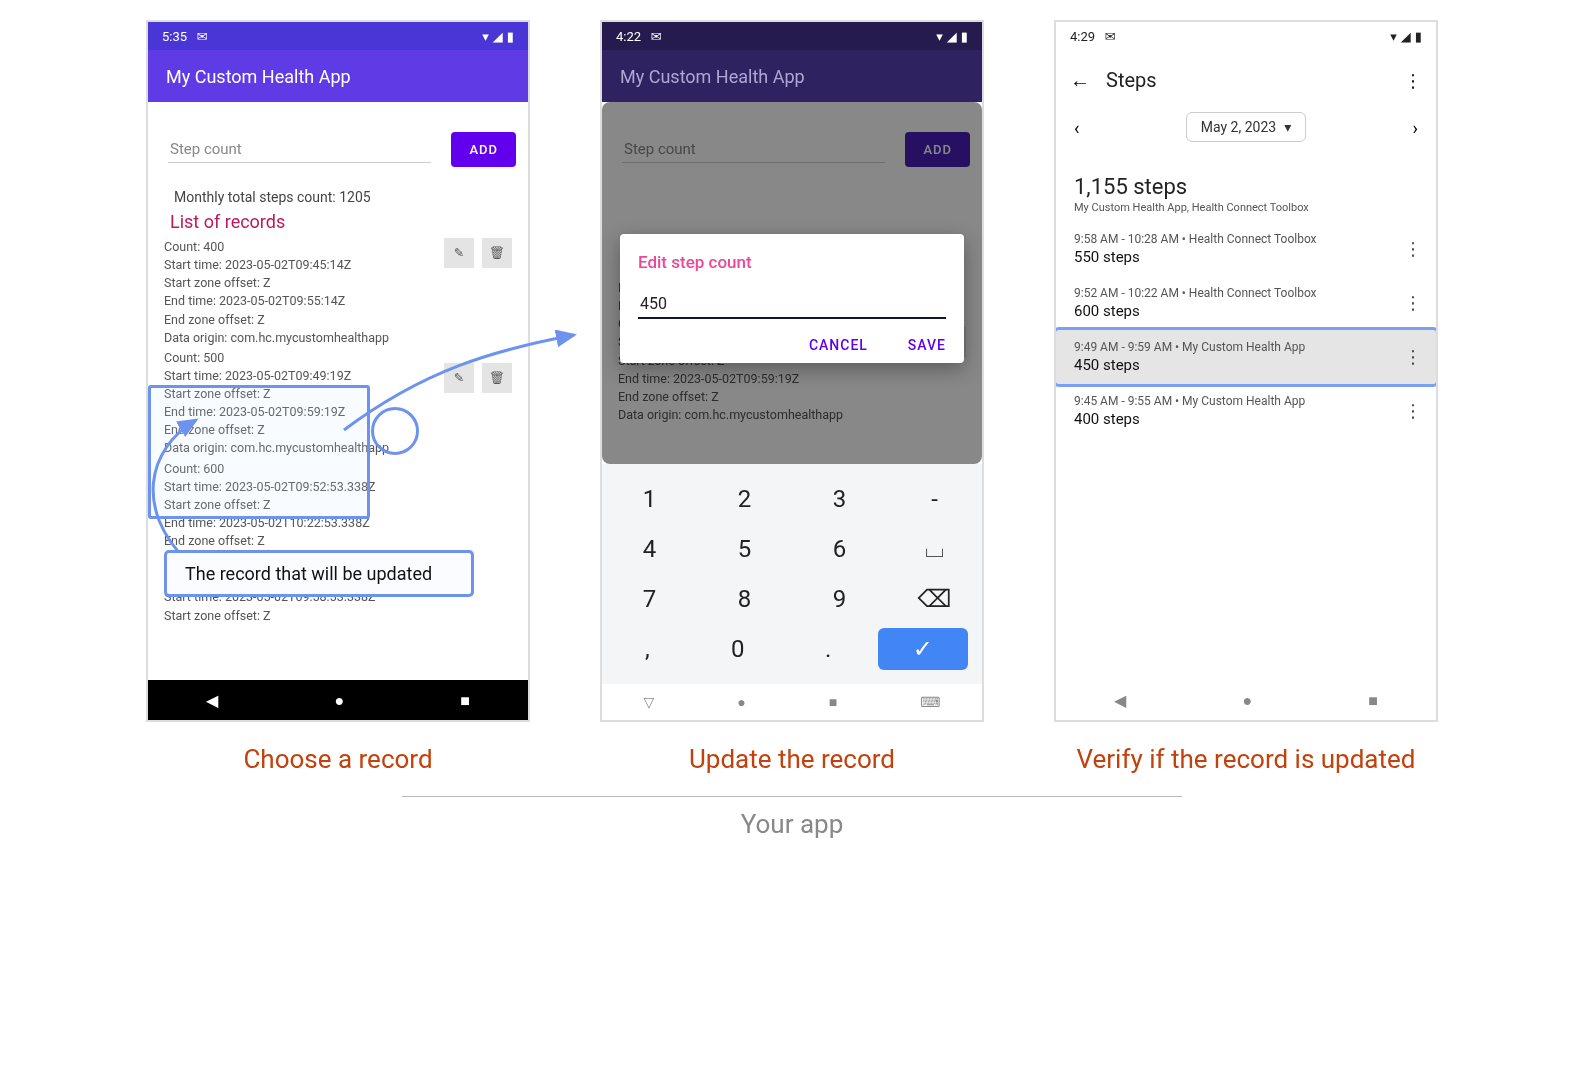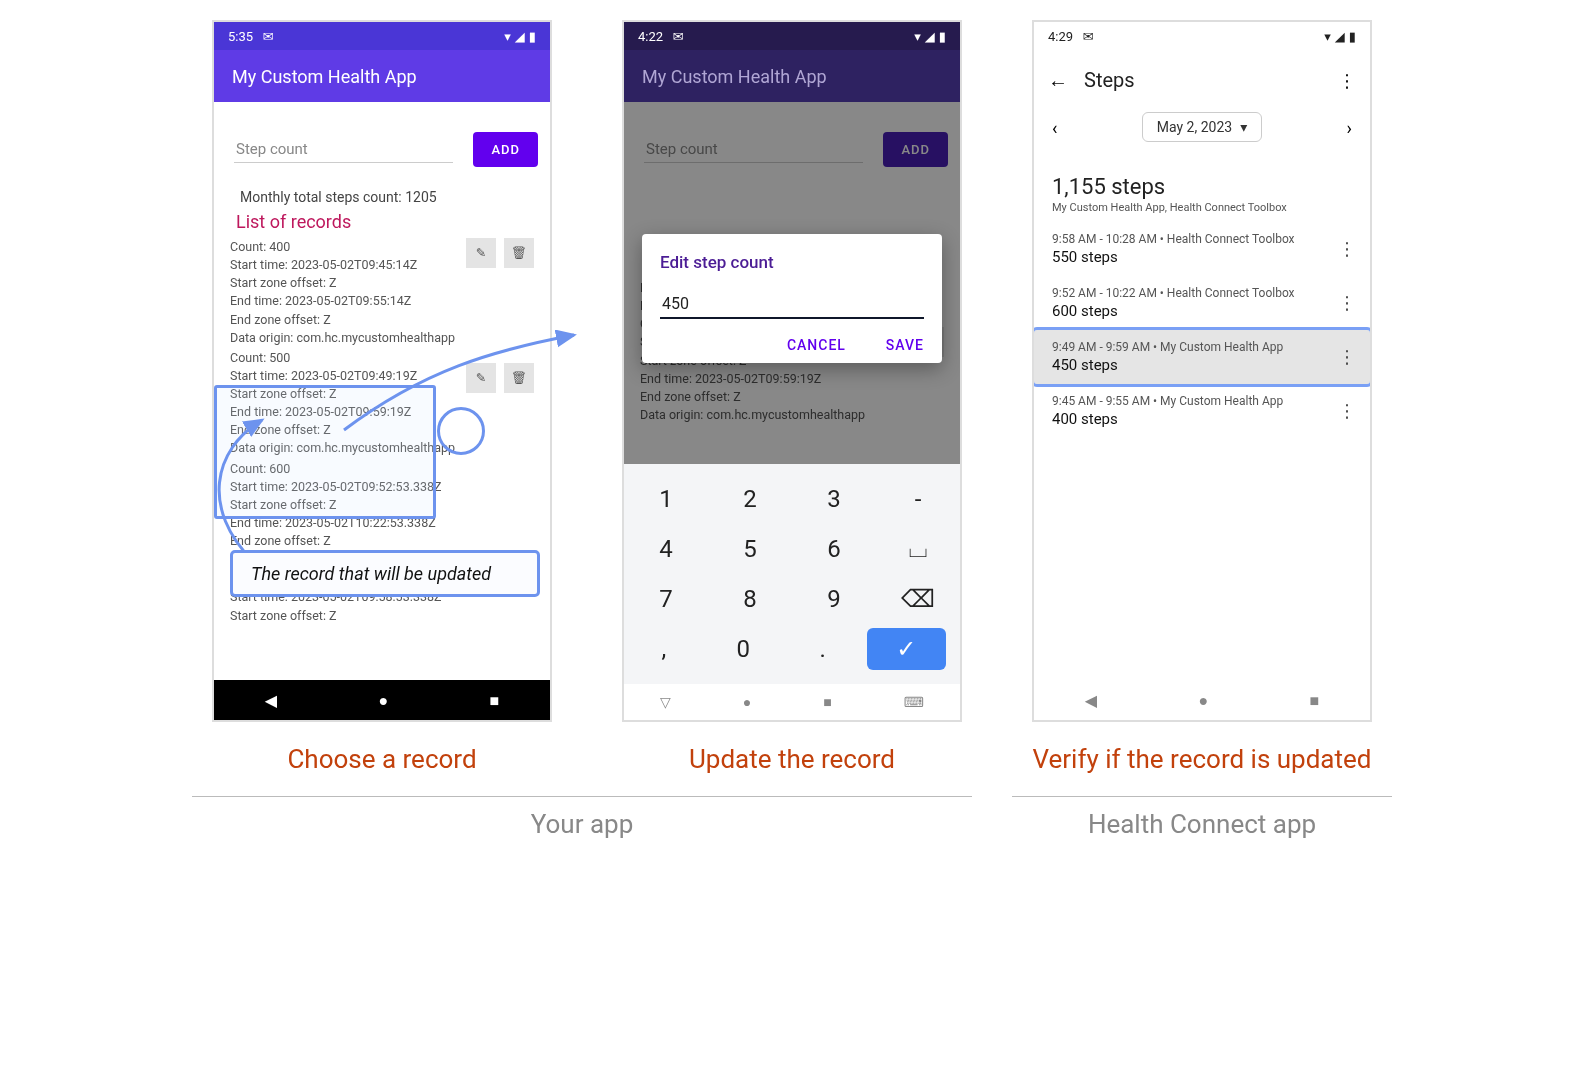--- a/index.html
+++ b/index.html
@@ -1,46 +1,46 @@
 <!DOCTYPE html>
 <html><head>
 <meta charset="utf-8">
 <style>
   * { box-sizing: border-box; margin: 0; padding: 0; font-family: Roboto, Arial, sans-serif; }
   body { background: #fff; width: 1584px; height: 1087px; }
   .stage { display: flex; gap: 70px; padding: 20px 60px 0 60px; justify-content: center; }
   .col { display: flex; flex-direction: column; align-items: center; position: relative; }
-  .phone { width: 340px; height: 702px; border: 2px solid #ddd; background: #fff; position: relative; overflow: hidden; display:flex; flex-direction:column; }
+  .phone { width: 384px; height: 702px; border: 2px solid #ddd; background: #fff; position: relative; overflow: hidden; display:flex; flex-direction:column; }
   .status-bar { height: 28px; color: #fff; display: flex; align-items: center; justify-content: space-between; padding: 0 14px; font-size: 13px; }
   .status-bar.purple { background: #4a36d6; }
   .status-bar.darkpurple { background: #261b4e; }
   .status-bar.white { background: #fff; color: #222; }
   .status-icons { display: flex; gap: 4px; align-items: center; }
   .app-bar { height: 52px; color: #fff; display: flex; align-items: center; padding: 0 18px; font-size: 18px; font-weight: 400; }
   .app-bar.purple { background: #5f3be6; }
   .app-bar.darkpurple { background: #2e2261; color:#b0a6d4; }
-  .content { flex: 1; background: #fff; padding: 0 12px; overflow: hidden; position: relative; }
+  .content { flex: 1; background: #fff; padding: 0 12px; overflow: hidden; position: relative; border-radius: 8px; }
   .dim .content::before { content:""; position:absolute; inset:0; background:#0007; z-index:5;}
   .input-row { display:flex; align-items:center; gap:20px; margin-top: 30px; }
   .underlined-input { flex:1; color:#888; border-bottom:1px solid #ccc; font-size:15px; padding: 4px 2px; margin-left:8px;}
   .add-btn { background:#6200ee; color:#fff; font-size:13px; font-weight:500; letter-spacing:1px; border:none; padding: 10px 18px; border-radius:4px;}
   .add-btn.dim { background:#4a1fb8;}
   .mtotal { font-size: 14px; color:#444; margin: 22px 0 6px 14px; }
   .list-title { font-size: 18px; color:#be185d; margin: 4px 0 6px 10px; }
   .record-block { font-size: 12.5px; color:#555; line-height:1.45; margin-left:4px; position:relative; }
   .record-block .row { white-space:nowrap; }
   .action-btns { position:absolute; right:4px; top:0; display:flex; gap:8px;}
   .sq-btn { width:30px; height:30px; background:#e4e4e4; display:flex; align-items:center; justify-content:center;}
   .nav-bar { height: 40px; background:#000; display:flex; align-items:center; justify-content:space-around; }
   .nav-bar.light { background:#fff;}
   .nav-bar .shape { color:#fff;}
   .nav-bar.light .shape { color:#888;}
   
   .dialog { position:absolute; z-index:10; left:18px; right:18px; top:195px; background:#fff; border-radius:4px; padding: 18px 18px 10px 18px; box-shadow: 0 6px 20px #0005;}
-  .dialog h4 { font-size:17px; font-weight:500; color:#4c1d95; margin-bottom:18px;}
+  .dialog h4 { font-size:17px; font-weight:500; color:#ec4899; margin-bottom:18px;}
   .dialog .dlg-input { color:#222; font-size:16px; border-bottom:2px solid #0f172a; padding: 4px 2px;}
   .dialog .dlg-actions { display:flex; justify-content:flex-end; gap:40px; margin-top:18px;}
   .dialog .dlg-actions button { background:none; border:none; color:#6200ee; font-size:14px; font-weight:500; letter-spacing:1px;}
   
   .keypad { background:#f4f5f7; padding: 10px 0; }
   .kp-row { display:flex; }
   .kp-key { flex:1; height:50px; display:flex; align-items:center; justify-content:center; font-size:24px; color:#222;}
   .kp-done { background:#4285f4; border-radius:6px; margin: 4px 14px 4px 4px; height:42px; color:#fff;}
   .sys-nav2 { height:36px; display:flex; align-items:center; justify-content:space-around; color:#888; font-size:14px;}
   
@@ -50,21 +50,21 @@
   .date-pill { border:1px solid #ccc; border-radius:6px; padding:6px 14px; font-size:14px; color:#333; display:flex; align-items:center; gap:8px;}
   .p3-summary { padding: 18px 34px 8px 18px;}
   .p3-summary .big { font-size:22px; color:#222;}
   .p3-summary .sub { font-size:11px; color:#555; margin-top:2px;}
   .entry { padding: 10px 18px; position:relative;}
   .entry .meta { font-size:12px; color:#555;}
   .entry .val { font-size:15px; color:#111; margin-top:2px;}
   .entry .dots { position:absolute; right:14px; top:16px; font-size:18px; color:#444;}
   .entry.highlight { outline:3px solid #7aa0f5; border-radius:3px; background:#e5e5e5;}
   
-  .call-box { position:absolute; border:3px solid #6d93ee; background:#fbfcff; border-radius:5px; padding:10px 18px; font-size:18px; color:#111; z-index:30;font-style:italic;}
+  .call-box { position:absolute; border:3px solid #6d93ee; background:#fbfcff; border-radius:5px; padding:10px 18px; font-size:18px; color:#111; z-index:30;}
   .hl-box { position:absolute; border:3px solid #6d93ee; border-radius:3px; z-index:20; pointer-events:none; background:rgba(210,225,255,.15);}
   .hl-circle { position:absolute; width:48px; height:48px; border:3px solid #6d93ee; border-radius:50%; z-index:20; pointer-events:none;}
   .caption { font-size:26px; color:#c2410c; margin-top:22px; text-align:center; max-width:340px;}
   .footer-row { display:flex; padding: 22px 60px 0 60px; gap:40px; justify-content:center;}
   .footer-cell { text-align:center; font-size:26px; color:#888; border-top:1px solid #bbb; padding-top:12px;}
   .footer-cell.wide { width: 780px;}
   .footer-cell.narrow { width: 380px;}
   
   svg.overlay { position:absolute; top:0; left:0; pointer-events:none; z-index:25;}
 </style>
@@ -320,14 +320,13 @@
         <span class="shape">■</span>
       </div>
     </div>
     <div class="caption">Verify if the record is updated</div>
   </div>
 
 </div>
 
 <div class="footer-row">
   <div class="footer-cell wide">Your app</div>
-  <div class="footer-cell narrow">Health Connect app</div>
 </div>
 
 </body></html>

